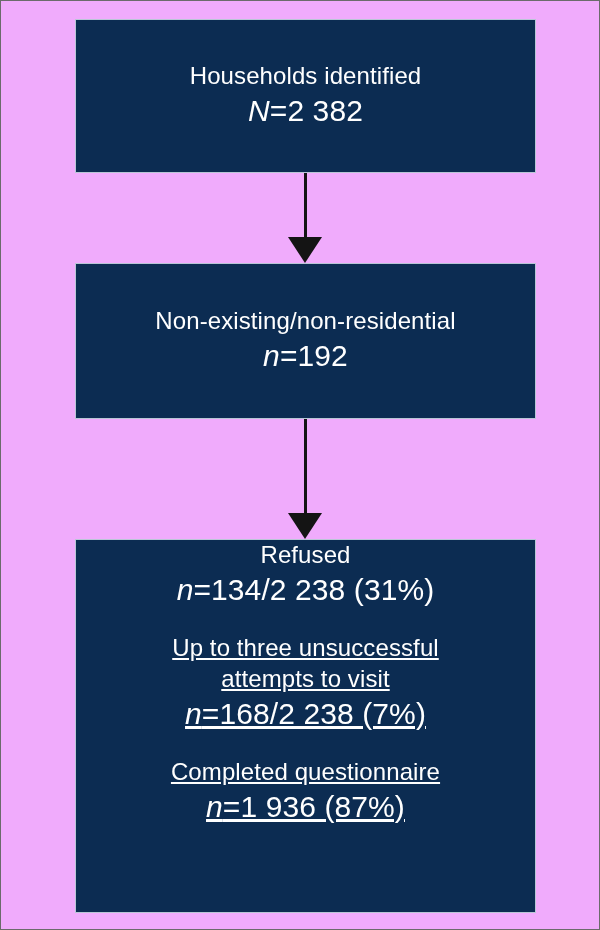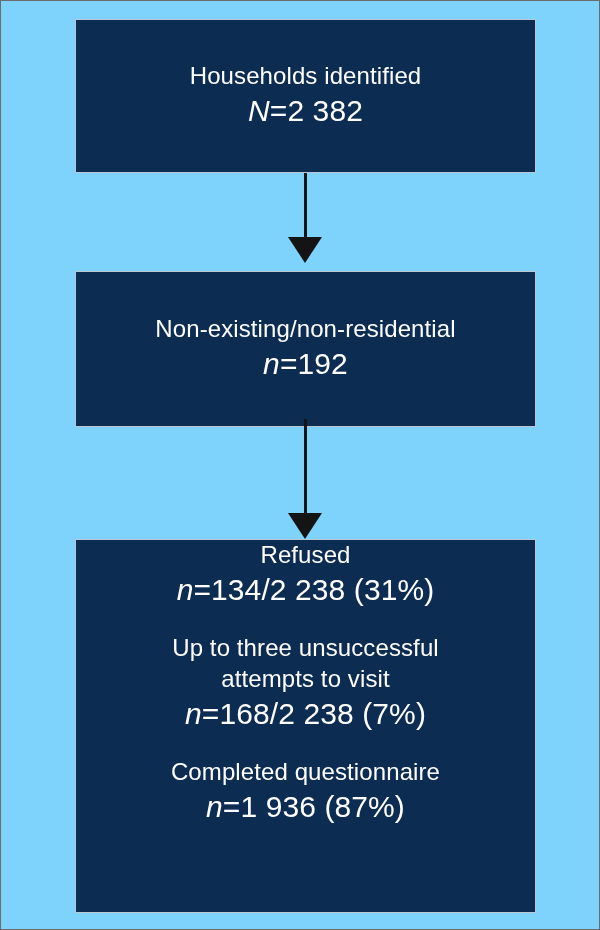--- a/index.html
+++ b/index.html
@@ -8,21 +8,21 @@
     padding: 0;
     background: #ffffff;
   }
   body {
     font-family: "Liberation Sans", sans-serif;
   }
   .page {
     position: relative;
     width: 600px;
     height: 930px;
-    background: #7dd3fc;
+    background: #f0abfc;
     box-sizing: border-box;
     border: 1px solid #6b6b6b;
     overflow: hidden;
   }
 
   
   .flow-box {
     position: absolute;
     background: #0c2c52;
     border: 1px solid #b9c6d6;
@@ -35,21 +35,21 @@
     text-align: center;
   }
   .flow-box.box-1 {
     left: 74px;
     top: 18px;
     width: 461px;
     height: 154px;
   }
   .flow-box.box-2 {
     left: 74px;
-    top: 270px;
+    top: 262px;
     width: 461px;
     height: 156px;
   }
   .flow-box.box-3 {
     left: 74px;
     top: 538px;
     width: 461px;
     height: 374px;
     justify-content: flex-start;
   }
@@ -68,20 +68,21 @@
     font-style: italic;
   }
 
   .group {
     display: flex;
     flex-direction: column;
     align-items: center;
   }
   .group + .group {
     margin-top: 24px;
+    text-decoration: underline;
   }
 
   
   .arrow {
     position: absolute;
     width: 34px;
     display: flex;
     flex-direction: column;
     align-items: center;
   }

